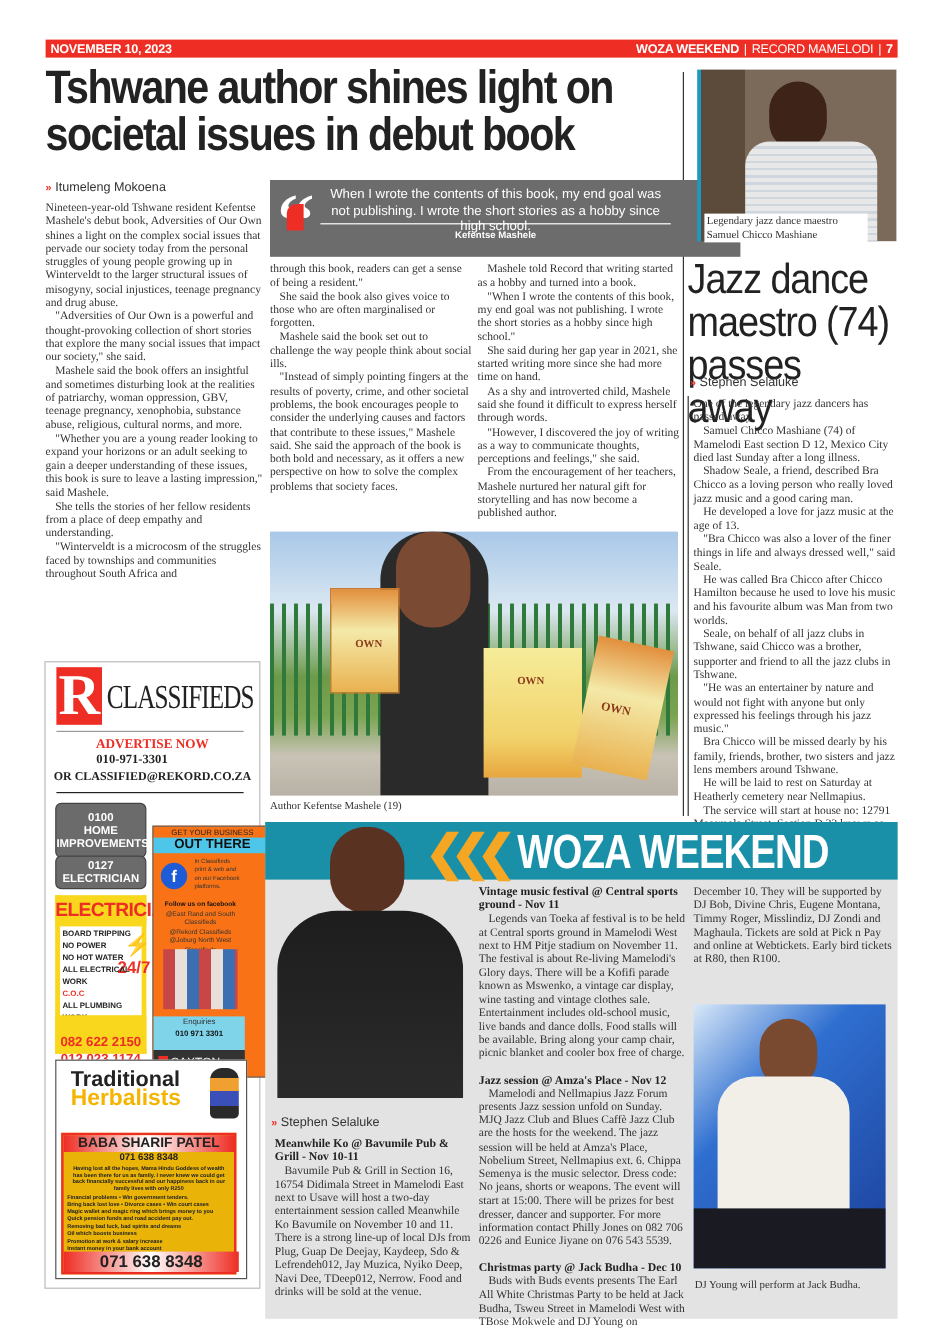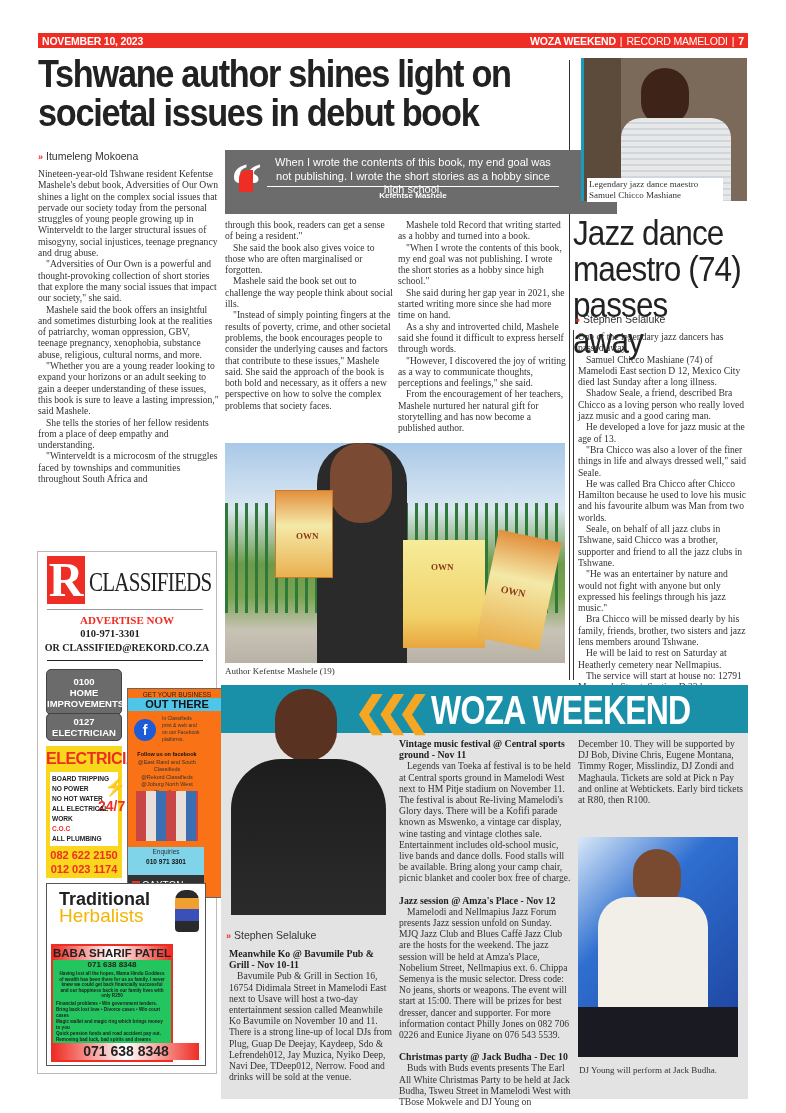--- a/index.html
+++ b/index.html
@@ -29,21 +29,21 @@
 .rlogo .r{position:absolute;left:0;top:0;width:38px;height:48px;background:#ee2d24;color:#fff;font-size:48px;line-height:48px;font-weight:bold;text-align:center;font-family:"Liberation Serif",serif}
 .rlogo .cl{position:absolute;left:42px;top:6px;font-size:28px;line-height:40px;color:#222;letter-spacing:-1px;transform:scaleX(0.75);transform-origin:left top;font-family:"Liberation Serif",serif;white-space:nowrap}
 .adv{font-family:"Liberation Serif",serif;text-align:center;font-weight:bold}
 .graybtn{background:#6b6b6b;color:#fff;border-radius:5px;border:1px solid #444;font-family:"Liberation Sans",sans-serif;font-size:9.5px;text-align:center;line-height:11px;display:flex;flex-direction:column;justify-content:center;font-weight:bold;transform:scaleX(1)}
 .elec{left:46px;top:746px;width:76px;height:132px;background:#fff;border:4px solid #f9d71c;border-top-width:0}
 .elec .head{position:absolute;left:-4px;top:0;width:76px;height:26px;background:#f9d71c;color:#ee2d24;font-family:"Liberation Sans",sans-serif;font-weight:bold;font-size:16px;line-height:26px;text-align:center;letter-spacing:-0.5px}
 .elec .list{position:absolute;left:2px;top:28px;font-family:"Liberation Sans",sans-serif;font-weight:bold;font-size:6.6px;line-height:10px;color:#222}
 .elec .list .red{color:#ee2d24}
 .elec .h247{position:absolute;left:48px;top:52px;color:#ee2d24;font-family:"Liberation Sans",sans-serif;font-weight:bold;font-size:14px}
 .elec .bolt{position:absolute;left:54px;top:30px;color:#ee2d24;font-size:18px}
-.elec .phones{position:absolute;left:-4px;top:100px;width:76px;background:#f9d71c;color:#ee2d24;font-family:"Liberation Sans",sans-serif;font-weight:bold;font-size:11px;line-height:14px;text-align:center;height:32px;padding-top:2px}
+.elec .phones{position:absolute;left:-4px;top:100px;width:76px;background:#f9d71c;color:#ee2d24;font-family:"Liberation Sans",sans-serif;font-weight:bold;font-size:11px;line-height:14px;text-align:center;height:32px;padding-top:16px}
 .fbad{left:127px;top:688px;width:100px;height:210px;border:1px solid #666;background:#f97316}
 .herbal{left:46px;top:883px;width:160px;height:183px;border:1px solid #555;background:#fff}
 .woza{left:221px;top:685px;width:527px;height:414px;background:#e3e3e3}
 .woza .banner{position:absolute;left:0;top:0;width:527px;height:48px;background:#1a8fa8}
 .woza .banner .chevs{position:absolute;left:133px;top:6px;color:#f5a623;font-size:40px;font-weight:bold;line-height:40px;letter-spacing:-12px;font-family:"Liberation Sans",sans-serif}
 .woza .banner .title{position:absolute;left:210px;top:3px;color:#fff;font-family:"Liberation Sans",sans-serif;font-weight:bold;font-size:40px;line-height:44px;transform:scaleX(0.8);transform-origin:left top;letter-spacing:-1px;white-space:nowrap}
 .wbody{font-size:9.6px;line-height:11.2px;color:#333}
 .wbody h4{font-size:9.8px;font-weight:bold;color:#222;line-height:11.2px}
 .wbody p{text-indent:8px}
 .wbody .gap{height:11px}
@@ -203,23 +203,23 @@
     <div>Enquiries</div>
     <div style="font-weight:bold;color:#111">010 971 3301</div>
   </div>
   <div style="position:absolute;left:0;top:186px;width:76px;height:22px;background:#333;color:#fff;font-family:'Liberation Sans',sans-serif;font-size:10px;line-height:22px;padding-left:4px">
     <span style="display:inline-block;width:8px;height:8px;background:#ee2d24;margin-right:2px"></span><span>CAXTON</span> <span style="font-size:5px;color:#ee2d24">local media</span>
   </div>
 </div>
 
 <div class="abs herbal">
   <div style="position:absolute;left:12px;top:6px;font-family:'Liberation Sans',sans-serif;font-size:18px;font-weight:bold;color:#222;line-height:18px">Traditional</div>
-  <div style="position:absolute;left:12px;top:22px;font-family:'Liberation Sans',sans-serif;font-size:19px;font-weight:normal;color:#f4b400;line-height:20px">Herbalists</div>
+  <div style="position:absolute;left:12px;top:22px;font-family:'Liberation Sans',sans-serif;font-size:19px;font-weight:bold;color:#f4b400;line-height:20px">Herbalists</div>
   <div style="position:absolute;left:128px;top:6px;width:24px;height:42px;background:linear-gradient(180deg,#2a2a2a 0 20%,#f0a030 20% 45%,#3a4fb8 45% 75%,#2a2a2a 75%);border-radius:10px 10px 4px 4px"></div>
-  <div style="position:absolute;left:4px;top:60px;width:122px;height:118px;background:#22c55e;border:2px solid #ee2d24">
+  <div style="position:absolute;left:4px;top:60px;width:146px;height:118px;background:#eab308;border:2px solid #ee2d24">
     <div style="background:linear-gradient(90deg,#ee2d24,#fff 50%,#ee2d24);text-align:center;font-family:'Liberation Sans',sans-serif;font-weight:bold;font-size:11.5px;color:#222;line-height:14px">BABA SHARIF PATEL</div>
     <div style="text-align:center;font-family:'Liberation Sans',sans-serif;font-weight:bold;font-size:8px;color:#222;line-height:10px">071 638 8348</div>
     <div style="text-align:center;font-family:'Liberation Sans',sans-serif;font-size:4.6px;line-height:5.5px;color:#222;padding:1px 4px;font-weight:bold">Having lost all the hopes, Mama Hindu Goddess of wealth has been there for us as family. I never knew we could get back financially successful and our happiness back in our family lives with only R250</div>
     <div style="font-family:'Liberation Sans',sans-serif;font-size:4.6px;line-height:6.1px;color:#222;padding:1px 3px;font-weight:bold">
       <div>Financial problems • Win government tenders.</div>
       <div>Bring back lost love • Divorce cases • Win court cases</div>
       <div>Magic wallet and magic ring which brings money to you</div>
       <div>Quick pension funds and road accident pay out.</div>
       <div>Removing bad luck, bad spirits and dreams</div>
       <div>Oil which boosts business</div>

